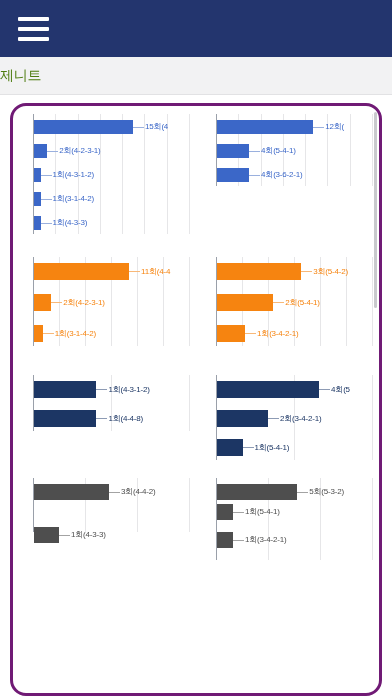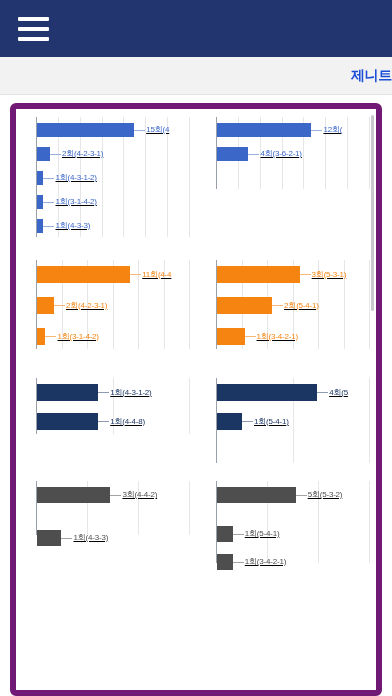--- a/index.html
+++ b/index.html
@@ -53,42 +53,41 @@
   
   .team-header {
     height: 38px;
     background: #f2f2f3;
     border-bottom: 1px solid #e2e2e4;
     display: flex;
     align-items: center;
   }
   .team-header .cell {
     flex: 1;
-    text-align: right;
+    text-align: left;
     font-size: 14px;
-    font-weight: bold;
-    color: #1d4ed8;
+    font-weight: normal;
+    color: #4d7c0f;
     letter-spacing: -0.3px;
   }
 
   
   .panel-wrap {
     position: relative;
     height: 601px;
     background: #ffffff;
     padding: 8px 10px 0 10px;
   }
   .panel {
     position: relative;
     height: 100%;
     background: #ffffff;
-    border: 6px solid #701a75;
-    border-radius: 6px;
+    border: 3px solid #701a75;
+    border-radius: 16px;
     overflow: hidden;
-    text-decoration: underline;
   }
   .scrollbar {
     position: absolute;
     right: 2px;
     top: 6px;
     width: 3px;
     height: 196px;
     background: #c9c9cd;
     border-radius: 2px;
   }
@@ -241,20 +240,25 @@
                 <i></i>
                 <i></i>
                 <i></i>
               </div>
               <div class="axis" style="top: 8px; bottom: 65px;"></div>
               <div class="bar-line" style="height: 14px; margin-bottom: 10px;">
                 <div class="bar" style="width: 61.7143%;"></div>
                 <div class="connector"></div>
                 <div class="bar-label">12회(</div>
               </div>
+              <div class="bar-line" style="height: 14px; margin-bottom: 10px;">
+                <div class="bar" style="width: 20.5714%;"></div>
+                <div class="connector"></div>
+                <div class="bar-label">4회(5-4-1)</div>
+              </div>
               <div class="bar-line" style="height: 14px; margin-bottom: 0px;">
                 <div class="bar" style="width: 20.5714%;"></div>
                 <div class="connector"></div>
                 <div class="bar-label">4회(3-6-2-1)</div>
               </div>
             </div>
           </div>
         </div>
         <div class="chart-row">
           <div class="chart-cell">
@@ -294,21 +298,21 @@
                 <i></i>
                 <i></i>
                 <i></i>
                 <i></i>
                 <i></i>
               </div>
               <div class="axis" style="top: 6px; bottom: 23px;"></div>
               <div class="bar-line" style="height: 17px; margin-bottom: 14px;">
                 <div class="bar" style="width: 54%;"></div>
                 <div class="connector"></div>
-                <div class="bar-label">3회(5-3-1)</div>
+                <div class="bar-label">3회(5-4-2)</div>
               </div>
               <div class="bar-line" style="height: 17px; margin-bottom: 14px;">
                 <div class="bar" style="width: 36%;"></div>
                 <div class="connector"></div>
                 <div class="bar-label">2회(5-4-1)</div>
               </div>
               <div class="bar-line" style="height: 17px; margin-bottom: 0px;">
                 <div class="bar" style="width: 18%;"></div>
                 <div class="connector"></div>
                 <div class="bar-label">1회(3-4-2-1)</div>
@@ -343,20 +347,25 @@
                 <i></i>
                 <i></i>
                 <i></i>
               </div>
               <div class="axis" style="top: 6px; bottom: 12px;"></div>
               <div class="bar-line" style="height: 17px; margin-bottom: 12px; text-align: center;">
                 <div class="bar" style="width: 65.4545%;"></div>
                 <div class="connector"></div>
                 <div class="bar-label">4회(5</div>
               </div>
+              <div class="bar-line" style="height: 17px; margin-bottom: 12px;">
+                <div class="bar" style="width: 32.7273%;"></div>
+                <div class="connector"></div>
+                <div class="bar-label">2회(3-4-2-1)</div>
+              </div>
               <div class="bar-line" style="height: 17px; margin-bottom: 0px;">
                 <div class="bar" style="width: 16.3636%;"></div>
                 <div class="connector"></div>
                 <div class="bar-label">1회(5-4-1)</div>
               </div>
             </div>
           </div>
         </div>
         <div class="chart-row">
           <div class="chart-cell">
@@ -382,21 +391,21 @@
           </div>
           <div class="chart-cell">
             <div class="chart c-gray" style="height: 112px; padding-top: 12px;">
               <div class="gridlines" style="top: 6px; bottom: 24px;">
                 <i></i>
                 <i></i>
                 <i></i>
                 <i></i>
               </div>
               <div class="axis" style="top: 6px; bottom: 24px;"></div>
-              <div class="bar-line" style="height: 16px; margin-bottom: 23px; text-align: center;">
+              <div class="bar-line" style="height: 16px; margin-bottom: 4px; text-align: center;">
                 <div class="bar" style="width: 51.4286%;"></div>
                 <div class="connector"></div>
                 <div class="bar-label">5회(5-3-2)</div>
               </div>
               <div class="bar-line" style="height: 16px; margin-bottom: 12px;">
                 <div class="bar" style="width: 10.2857%;"></div>
                 <div class="connector"></div>
                 <div class="bar-label">1회(5-4-1)</div>
               </div>
               <div class="bar-line" style="height: 16px; margin-bottom: 0px;">

